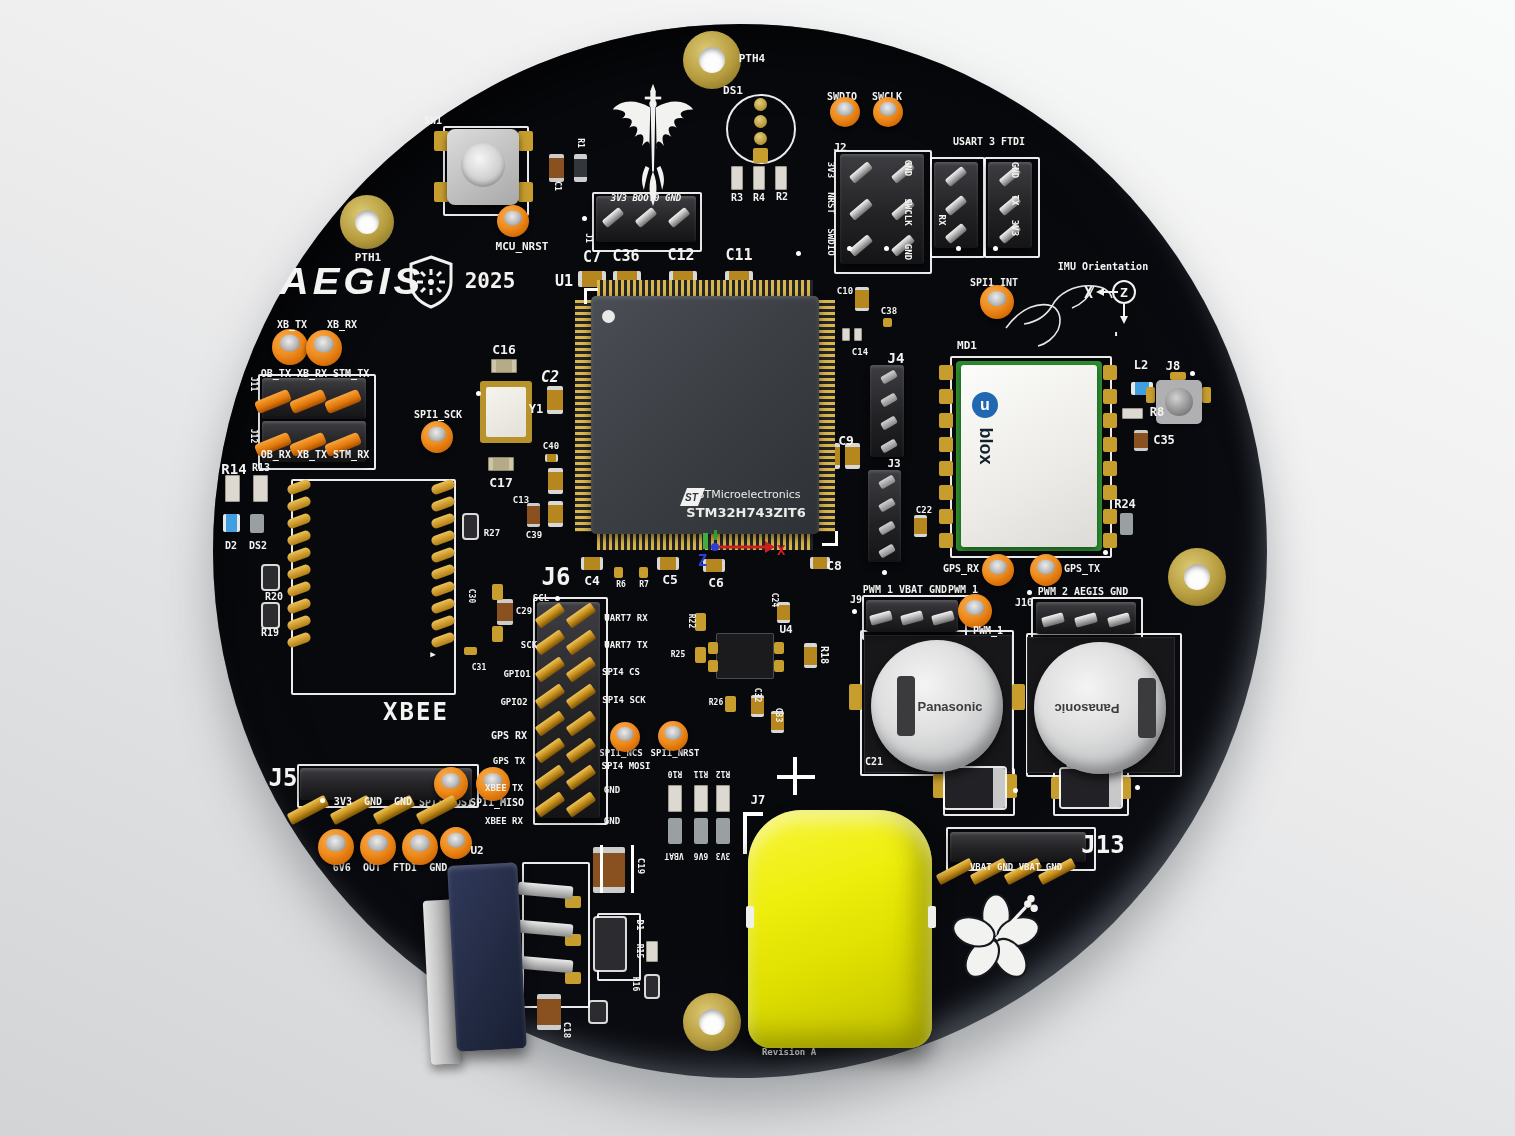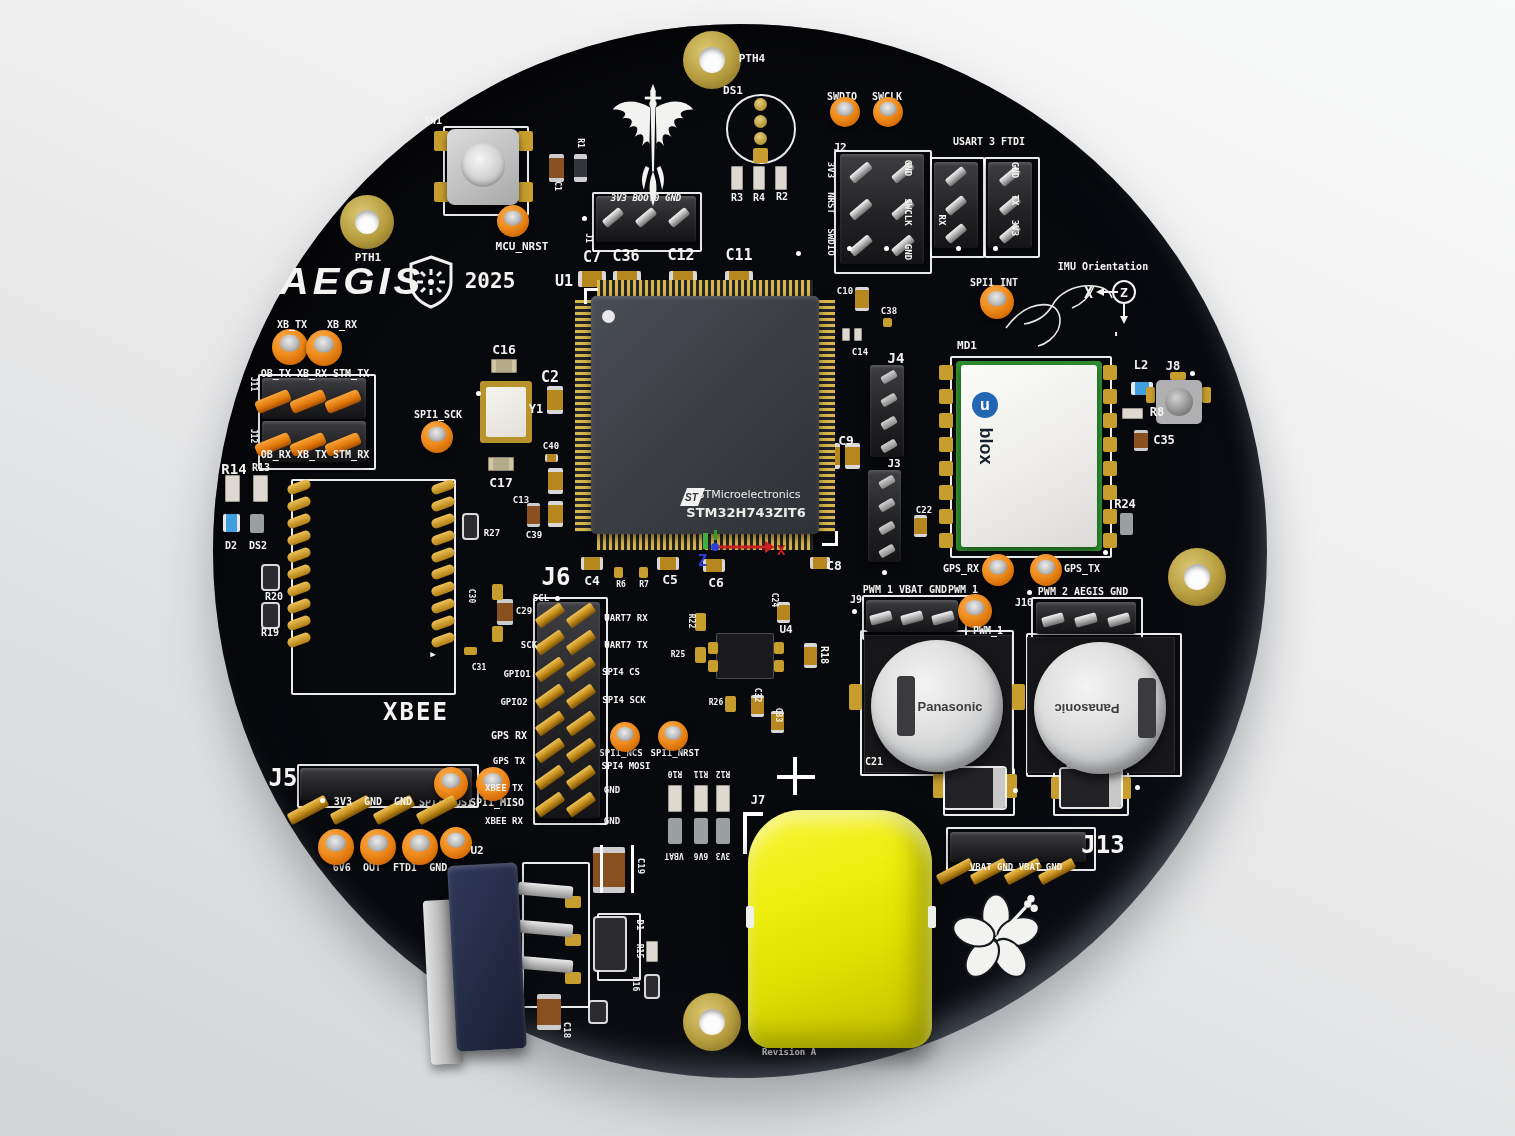--- a/index.html
+++ b/index.html
@@ -221,21 +221,21 @@
     <div class="lbl" style="left: 646px; top: 198px; font-size: 9px; font-style: italic; z-index: 7; transform: translate(-50%, -50%);">3V3 BOOT0 GND</div>
     <div class="lbl" style="left: 592px; top: 257px; font-size: 15px; z-index: 7; transform: translate(-50%, -50%);">C7</div>
     <div class="lbl" style="left: 626px; top: 256px; font-size: 15px; z-index: 7; transform: translate(-50%, -50%);">C36</div>
     <div class="lbl" style="left: 681px; top: 255px; font-size: 15px; z-index: 7; transform: translate(-50%, -50%);">C12</div>
     <div class="lbl" style="left: 739px; top: 255px; font-size: 15px; z-index: 7; transform: translate(-50%, -50%);">C11</div>
     <div class="lbl" style="left: 564px; top: 281px; font-size: 15px; z-index: 7; transform: translate(-50%, -50%);">U1</div>
     <div class="lbl" style="left: 845px; top: 291px; font-size: 9px; z-index: 7; transform: translate(-50%, -50%);">C10</div>
     <div class="lbl" style="left: 889px; top: 311px; font-size: 9px; z-index: 7; transform: translate(-50%, -50%);">C38</div>
     <div class="lbl" style="left: 860px; top: 352px; font-size: 9px; z-index: 7; transform: translate(-50%, -50%);">C14</div>
     <div class="lbl" style="left: 504px; top: 349px; font-size: 13px; z-index: 7; transform: translate(-50%, -50%);">C16</div>
-    <div class="lbl" style="left: 550px; top: 377px; font-size: 15px; z-index: 7; transform: translate(-50%, -50%);">C2</div>
+    <div class="lbl" style="left: 550px; top: 377px; font-size: 15px; z-index: 7; transform: translate(-50%, -50%); font-style: italic;">C2</div>
     <div class="lbl" style="left: 536px; top: 409px; font-size: 12px; z-index: 7; transform: translate(-50%, -50%);">Y1</div>
     <div class="lbl" style="left: 438px; top: 415px; font-size: 10px; z-index: 7; transform: translate(-50%, -50%);">SPI1_SCK</div>
     <div class="lbl" style="left: 501px; top: 482px; font-size: 13px; z-index: 7; transform: translate(-50%, -50%);">C17</div>
     <div class="lbl" style="left: 551px; top: 446px; font-size: 9px; z-index: 7; transform: translate(-50%, -50%);">C40</div>
     <div class="lbl" style="left: 521px; top: 500px; font-size: 9px; z-index: 7; transform: translate(-50%, -50%);">C13</div>
     <div class="lbl" style="left: 534px; top: 535px; font-size: 9px; z-index: 7; transform: translate(-50%, -50%);">C39</div>
     <div class="lbl" style="left: 492px; top: 533px; font-size: 9px; z-index: 7; transform: translate(-50%, -50%);">R27</div>
     <div class="lbl" style="left: 846px; top: 440px; font-size: 13px; z-index: 7; transform: translate(-50%, -50%);">C9</div>
     <div class="lbl" style="left: 896px; top: 358px; font-size: 14px; z-index: 7; transform: translate(-50%, -50%);">J4</div>
     <div class="lbl" style="left: 894px; top: 463px; font-size: 11px; z-index: 7; transform: translate(-50%, -50%);">J3</div>

